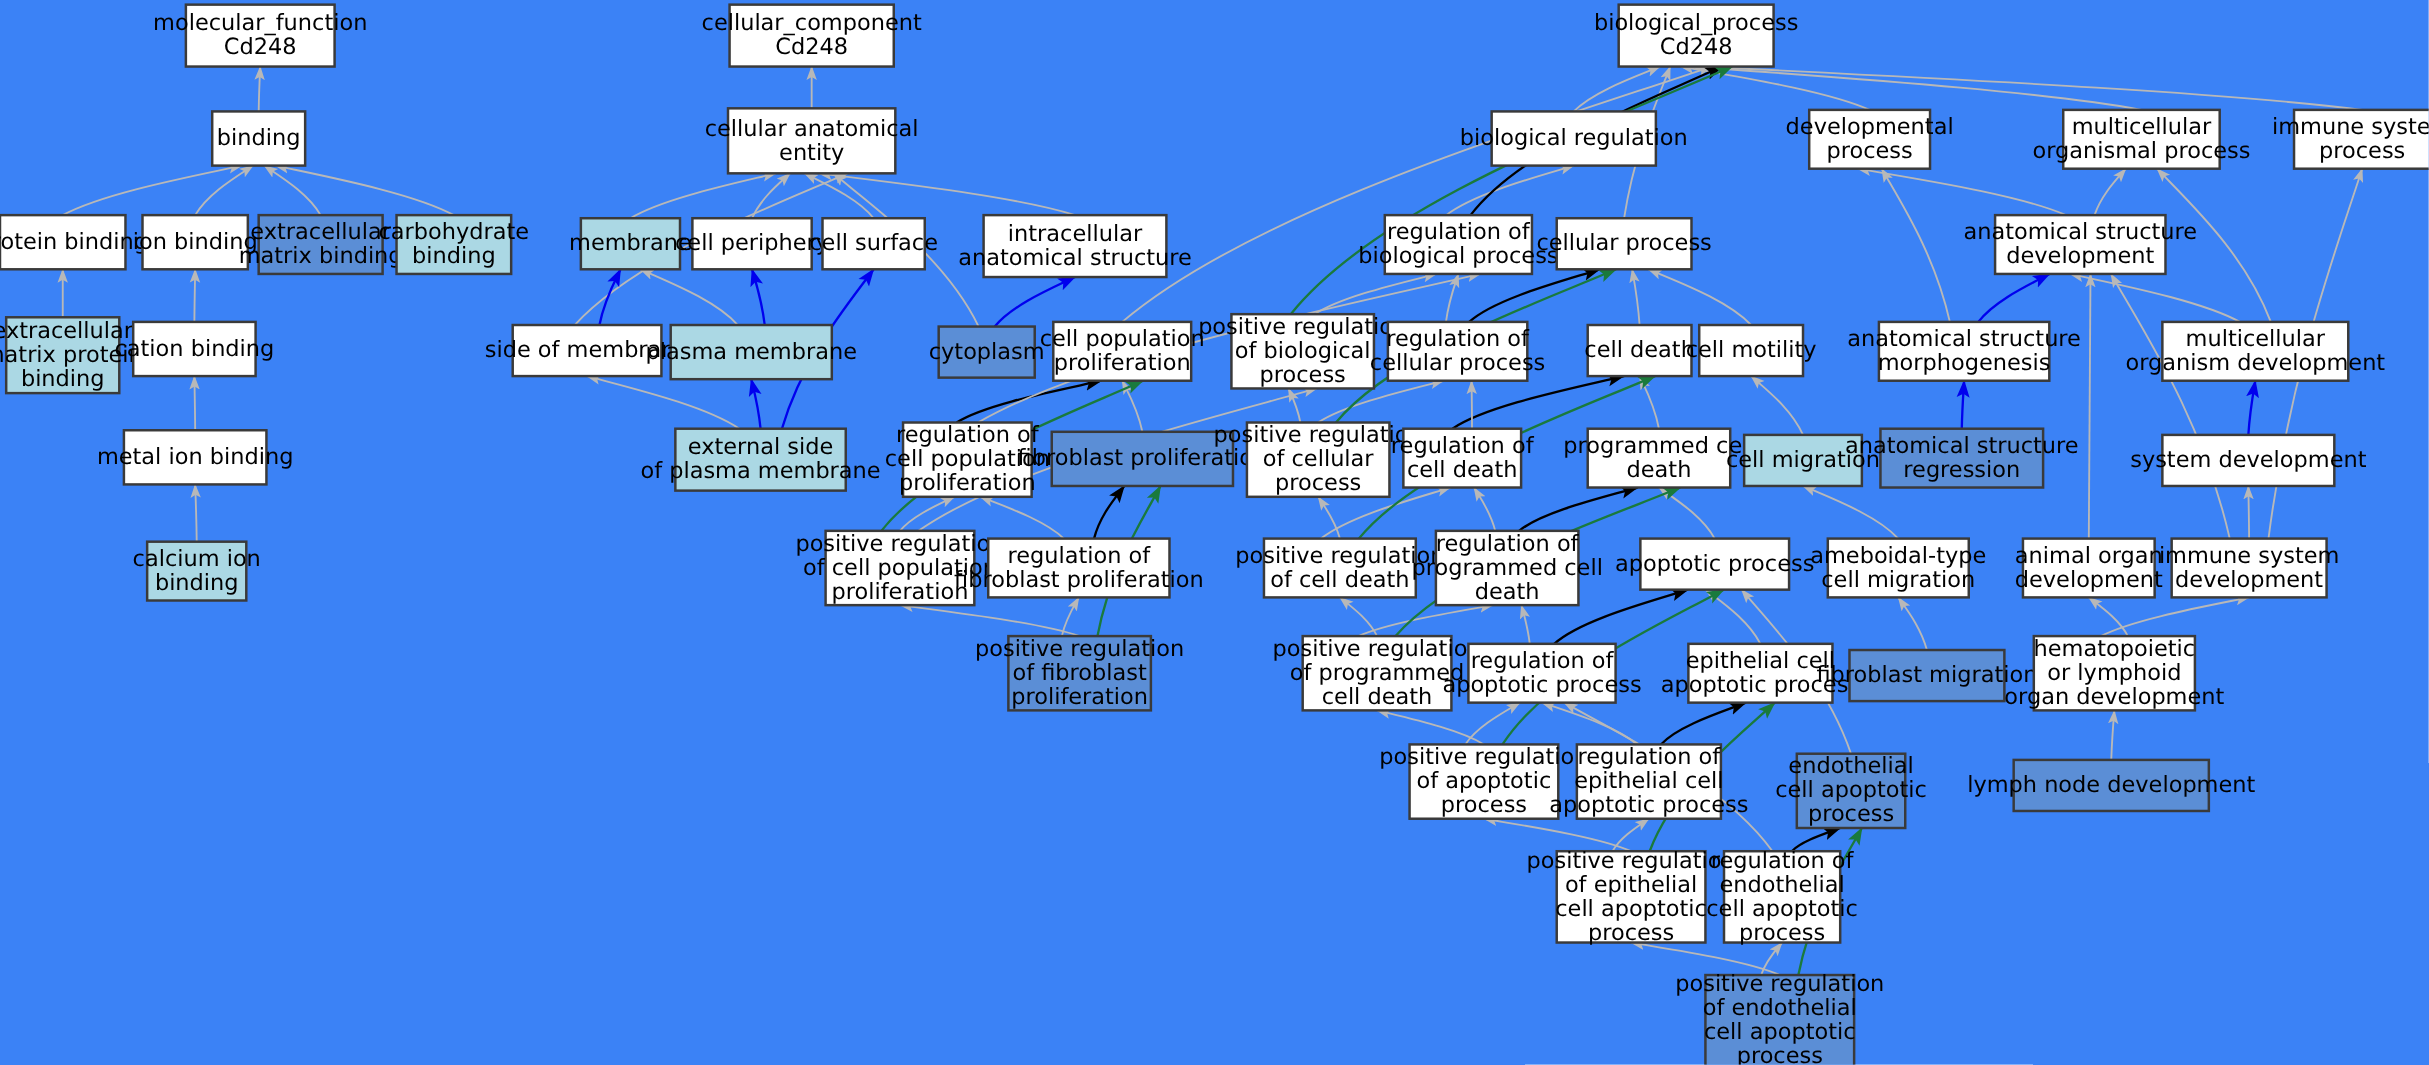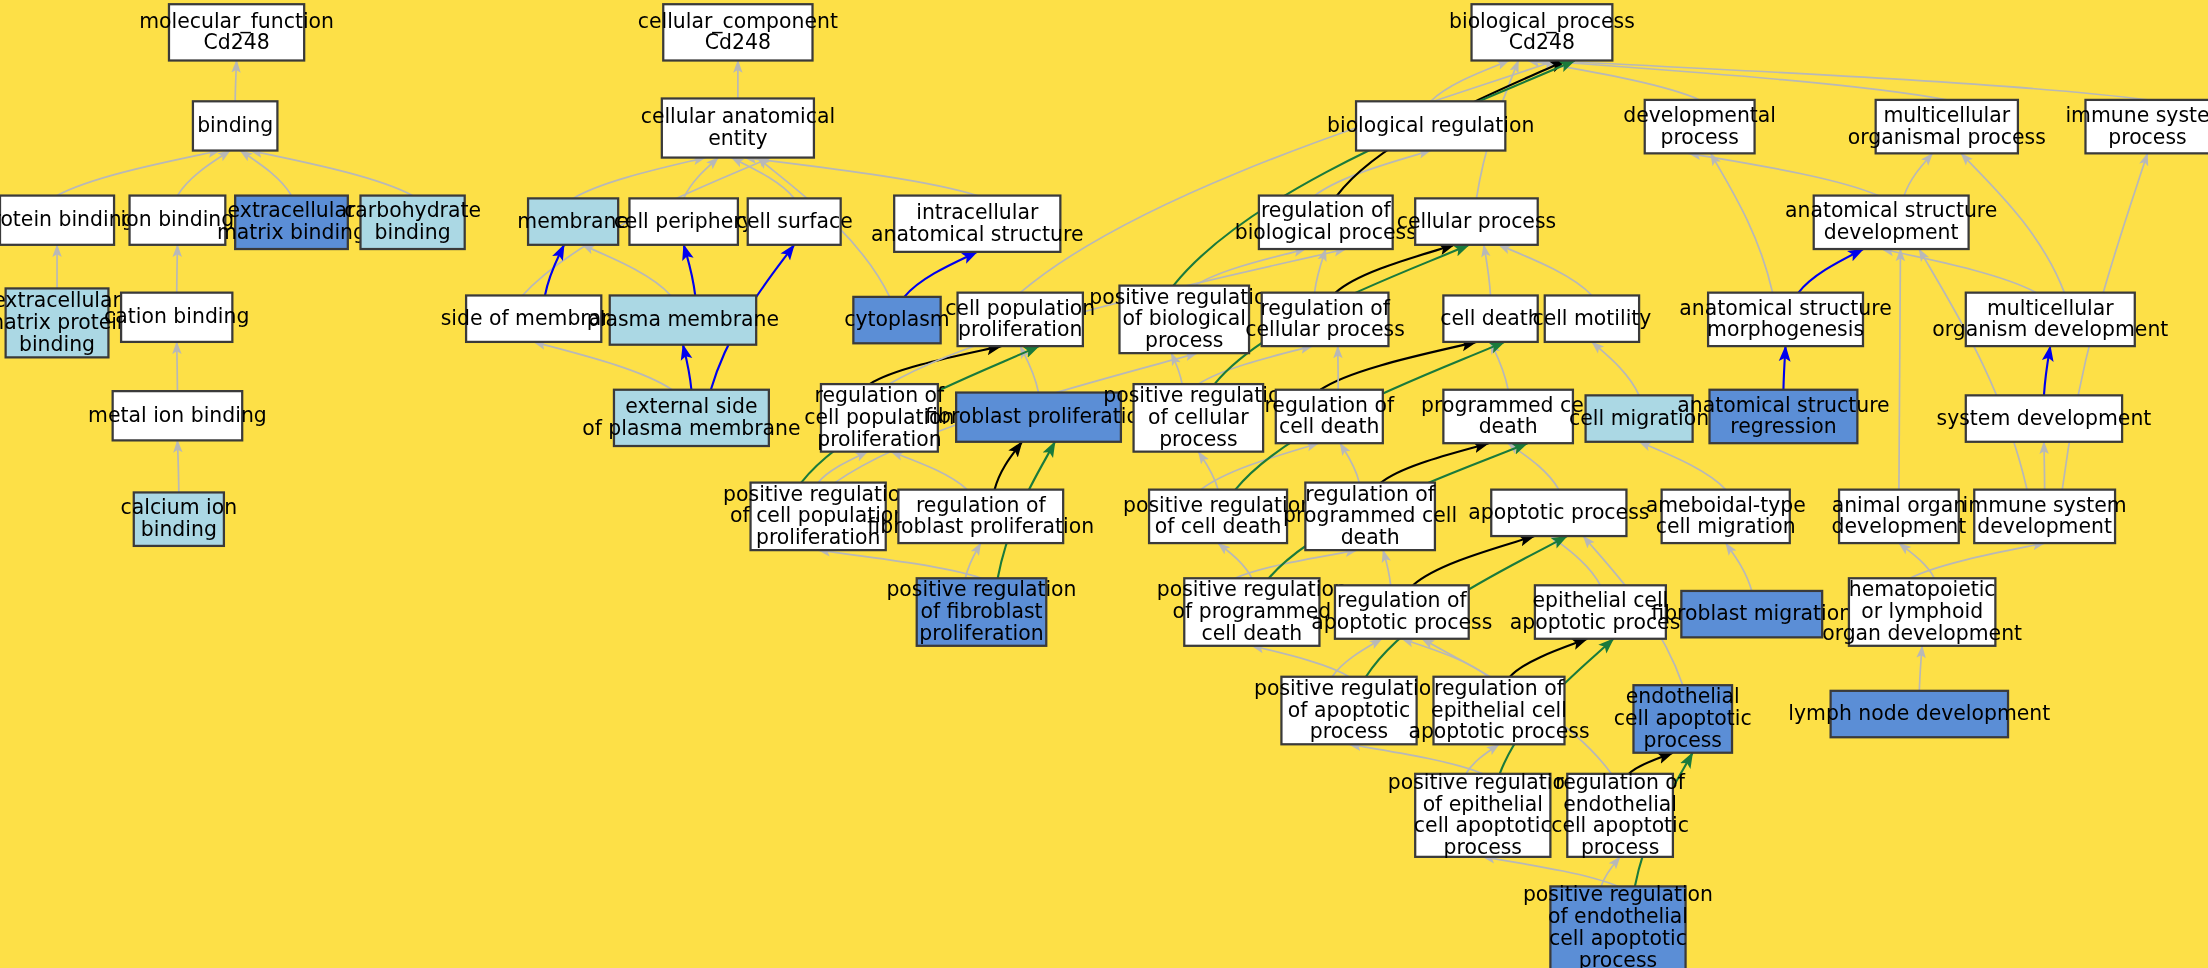--- a/index.html
+++ b/index.html
@@ -4,21 +4,21 @@
 <style>
   html, body {
     margin: 0;
     padding: 0;
     background: #ffffff;
   }
   #canvas-wrap {
     position: relative;
     width: 2208px;
     height: 968px;
-    background: #fde047;
+    background: #3b82f6;
     overflow: hidden;
     font-family: "DejaVu Sans", sans-serif;
   }
   svg#graph {
     position: absolute;
     left: 0;
     top: 0;
     width: 2208px;
     height: 968px;
   }

